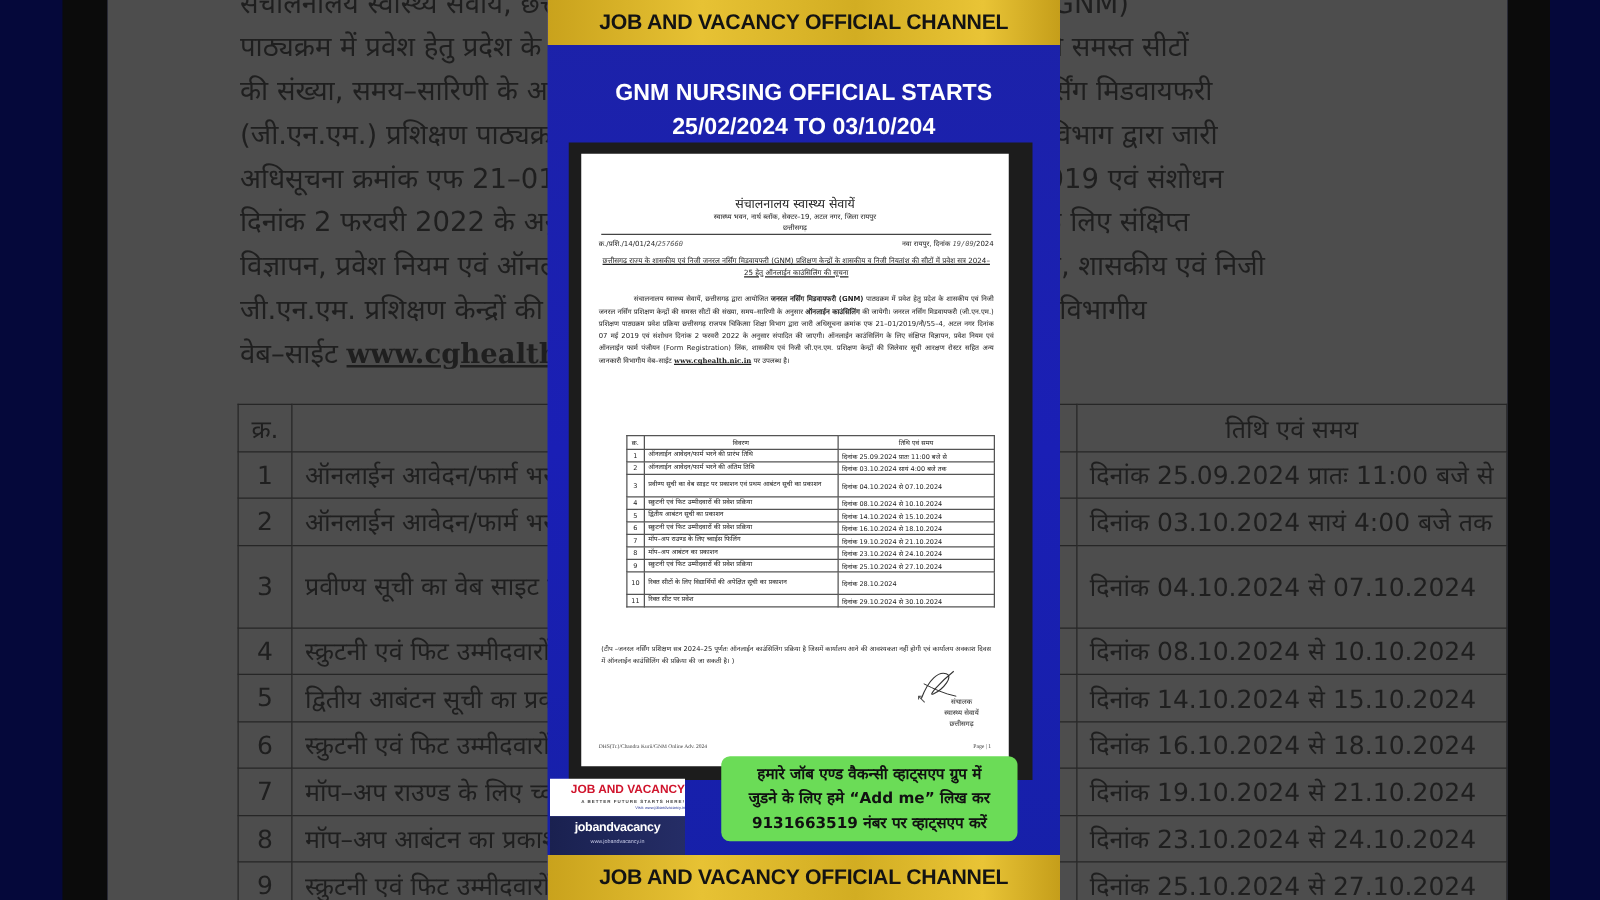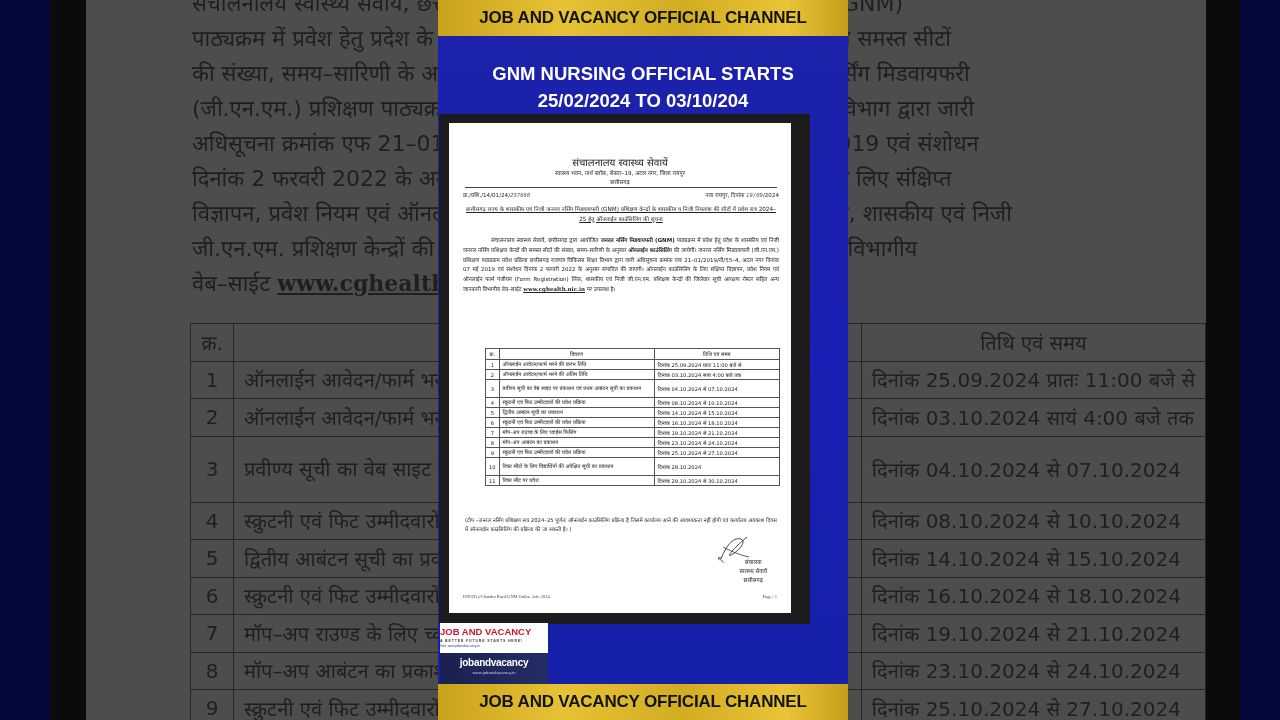--- a/index.html
+++ b/index.html
@@ -23,21 +23,21 @@
     .bg-table tr.tall td { height: 66px; }
 
     
     .panel { position: absolute; left: 438px; top: 0; width: 410px; height: 720px; background: linear-gradient(180deg, #1c22a8 0%, #1a1fb5 50%, #1620a8 100%); overflow: hidden; }
     .gold-bar { position: absolute; left: 0; width: 410px; height: 36px; background: linear-gradient(90deg, #c9a21c 0%, #e7c234 30%, #d2ad22 60%, #e9c436 85%, #c59e1a 100%); display: flex; align-items: center; justify-content: center; }
     .gold-bar.top { top: 0; }
     .gold-bar.bottom { top: 684px; height: 36px; }
     .gold-bar span { font-family: Liberation Sans, sans-serif; font-weight: bold; font-size: 17px; color: #131313; letter-spacing: -0.2px; }
     .headline { position: absolute; left: 0; top: 60px; width: 410px; text-align: center; color: #ffffff; font-family: "Liberation Sans", sans-serif; font-weight: bold; font-size: 18.5px; line-height: 27px; }
 
-    .doc-frame { position: absolute; left: 1px; top: 114px; width: 371px; height: 510px; background: #1c1c1c; }
+    .doc-frame { position: absolute; left: 17px; top: 114px; width: 371px; height: 510px; background: #1c1c1c; }
     .doc { position: absolute; left: 10px; top: 9px; width: 342px; height: 490px; background: #ffffff; color: #222; font-family: "DejaVu Sans", sans-serif; }
     .doc .hd1 { position: absolute; top: 32px; width: 100%; text-align: center; font-size: 10px; }
     .doc .hd2 { position: absolute; top: 46px; width: 100%; text-align: center; font-size: 5.6px; }
     .doc .hd3 { position: absolute; top: 55px; width: 100%; text-align: center; font-size: 5.6px; }
     .doc .rule { position: absolute; top: 64px; left: 16px; width: 312px; border-top: 0.8px solid #444; }
     .doc .refline { position: absolute; top: 68px; left: 14px; width: 316px; font-size: 5.6px; display: flex; justify-content: space-between; }
     .doc .hand { font-family: "DejaVu Sans Mono", monospace; font-style: italic; color: #555; }
     .doc .subject { position: absolute; top: 82px; left: 14px; width: 316px; text-align: center; font-size: 5.7px; line-height: 9.5px; text-decoration: underline; }
     .doc .body { position: absolute; top: 113px; left: 14px; width: 316px; font-size: 5.5px; line-height: 9.8px; text-align: justify; }
     .doc .body b { font-weight: bold; }
@@ -51,21 +51,21 @@
     .doc .note { position: absolute; top: 393px; left: 16px; width: 314px; font-size: 5.3px; line-height: 8.5px; }
     .doc .sig { position: absolute; top: 435px; right: 24px; text-align: center; font-size: 5.6px; line-height: 9px; }
     .doc .sig-mark { position: absolute; top: 410px; right: 40px; width: 34px; height: 30px; }
     .doc .arrow-mark { position: absolute; top: 431px; left: 268px; font-size: 10px; color: #555; }
     .doc .footer-ref { position: absolute; top: 471px; left: 14px; font-family: "Liberation Serif", serif; font-size: 4.4px; color: #444; }
     .doc .page { position: absolute; top: 471px; right: 14px; font-family: "Liberation Serif", serif; font-size: 4.6px; color: #444; }
 
     .green-box { position: absolute; left: 139px; top: 605px; width: 237px; height: 68px; background: #6bdc57; border-radius: 7px; display: flex; flex-direction: column; justify-content: center; align-items: center; color: #111; font-family: "DejaVu Sans", sans-serif; font-weight: bold; font-size: 12.2px; line-height: 19.5px; text-align: center; }
 
     .logo { position: absolute; left: 2px; top: 623px; width: 108px; height: 58px; }
-    .logo .top { height: 30px; background: #ffffff; text-align: left; }
+    .logo .top { height: 30px; background: #ffffff; text-align: right; }
     .logo .brand { font-family: "Liberation Sans", sans-serif; font-weight: bold; font-size: 9.5px; color: #d0142c; padding-top: 3px; }
     .logo .tag { font-size: 3.6px; color: #444; letter-spacing: 0.8px; font-weight: bold; margin-top: 2px; }
     .logo .visit { font-size: 3.2px; color: #2b3a9c; margin-top: 1px; }
     .logo .bottom { height: 40px; background: linear-gradient(90deg, #1a2150, #252d66); text-align: center; color: #fff; }
     .logo .name { font-size: 10px; font-weight: bold; padding-top: 4px; letter-spacing: -0.3px; }
     .logo .site { font-size: 4.3px; color: #c8cce8; margin-top: 2px; }
   </style>
 </head>
 <body>
 
@@ -255,18 +255,23 @@
         <div class="brand">JOB AND VACANCY</div>
         <div class="tag">A BETTER FUTURE STARTS HERE!</div>
         <div class="visit">Visit: www.jobandvacancy.in</div>
       </div>
       <div class="bottom">
         <div class="name">jobandvacancy</div>
         <div class="site">www.jobandvacancy.in</div>
       </div>
     </div>
 
+    <div class="green-box">
+      <div>हमारे जॉब एण्ड वैकन्सी व्हाट्सएप ग्रुप में</div>
+      <div>जुडने के लिए हमे “Add me” लिख कर</div>
+      <div>9131663519 नंबर पर व्हाट्सएप करें</div>
+    </div>
 
     <div class="gold-bar bottom">
       <span>JOB AND VACANCY OFFICIAL CHANNEL</span>
     </div>
   </div>
 </div>
 
 </body></html>

